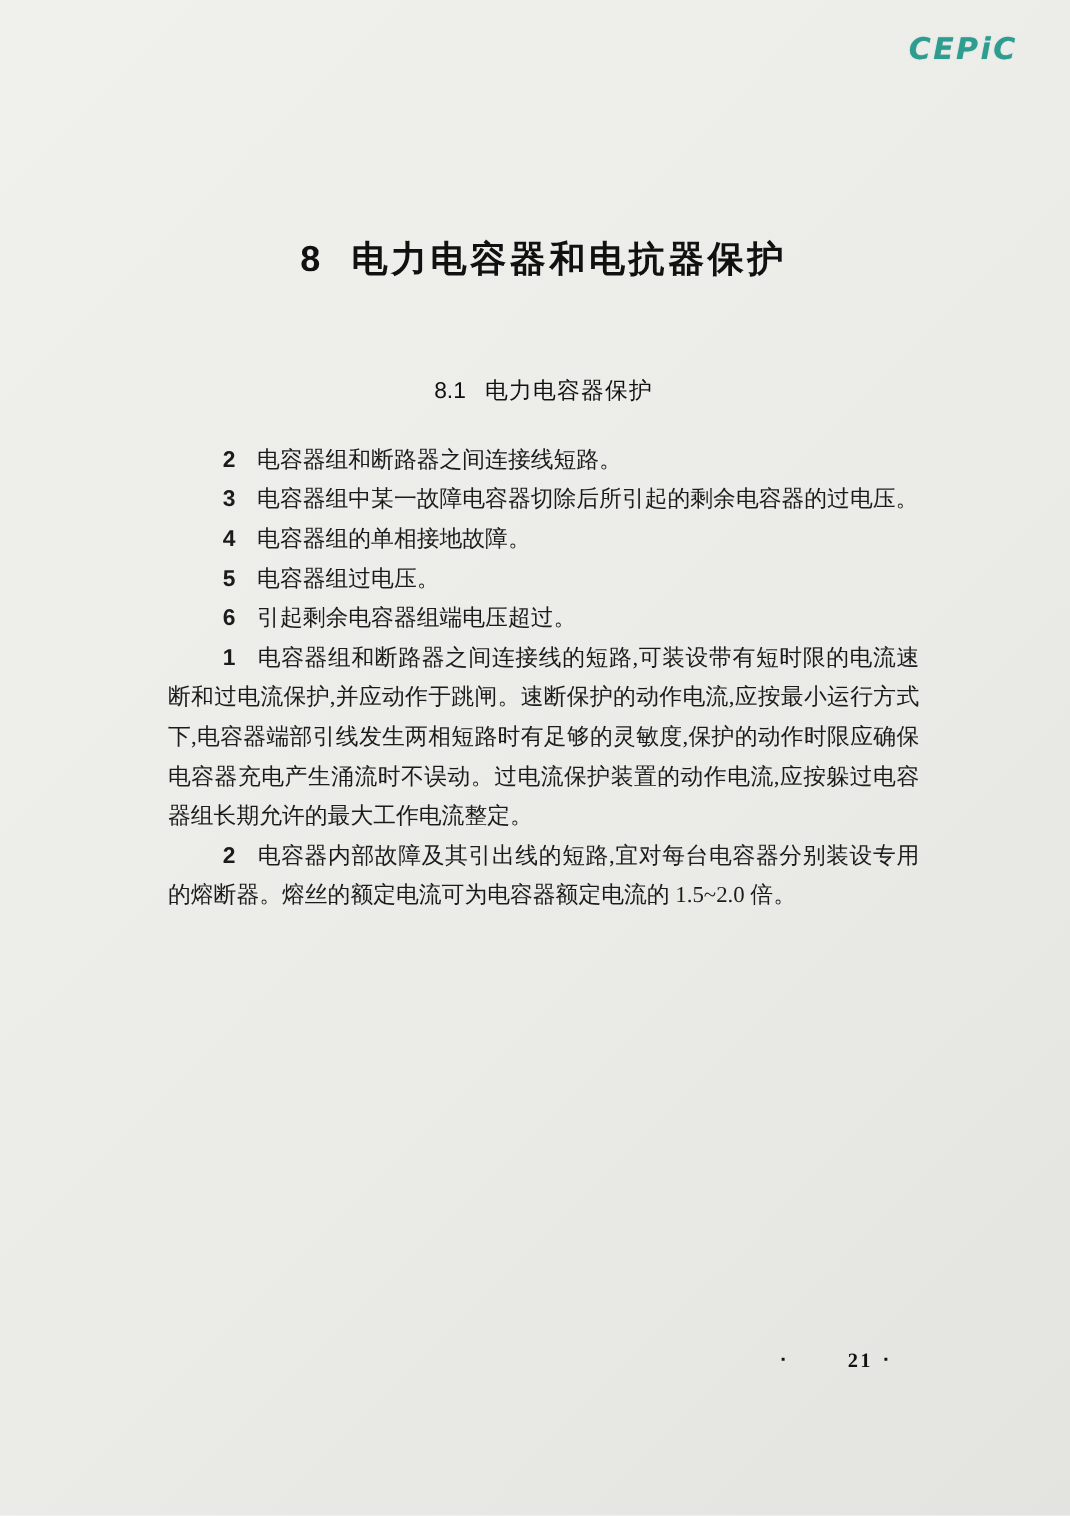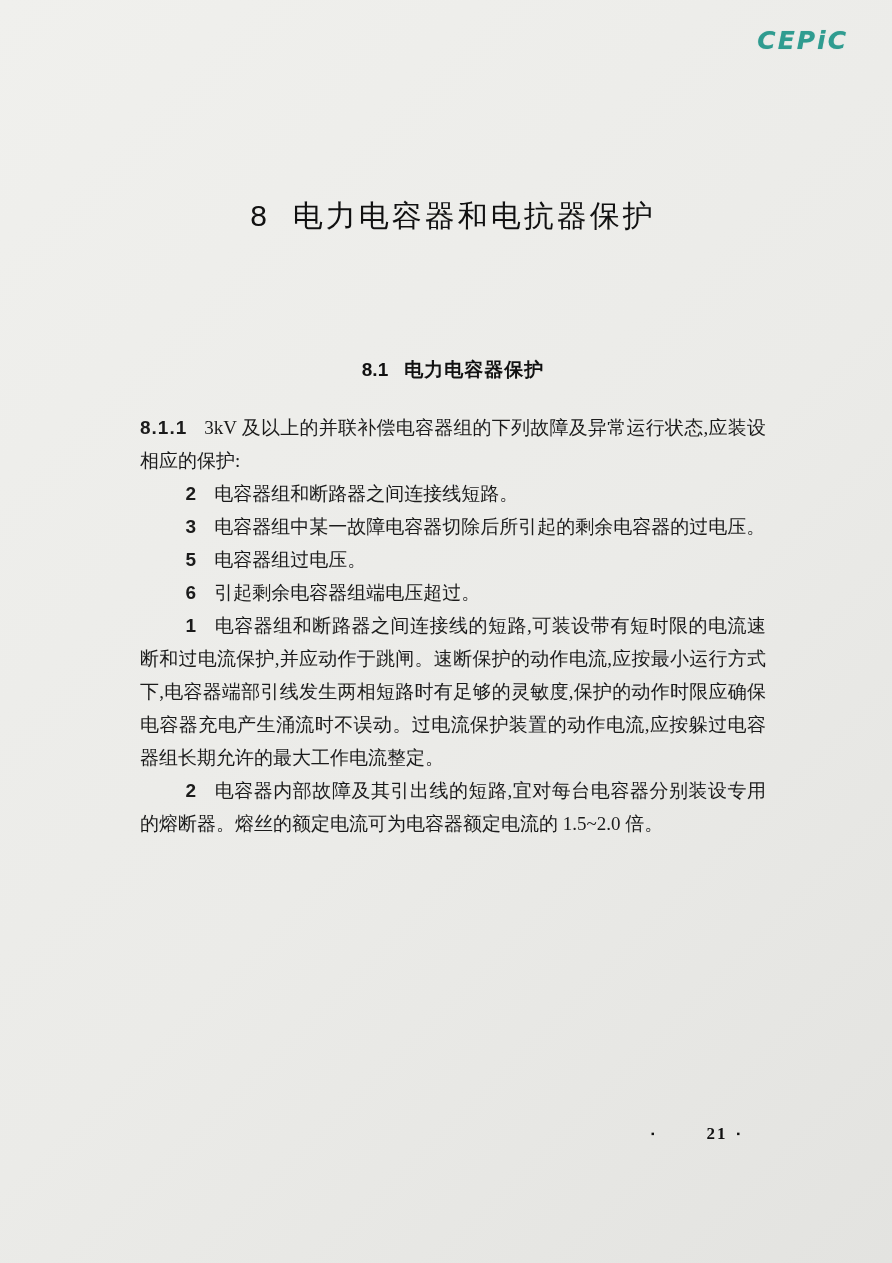--- a/index.html
+++ b/index.html
@@ -38,32 +38,32 @@
     position: absolute;
     left: 140px;
     width: 626px;
     top: 0;
   }
 
   .chapter-heading {
     margin-top: 196px;
     text-align: center;
     font-family: "Liberation Sans", "DejaVu Sans", sans-serif;
-    font-weight: normal;
+    font-weight: bold;
     font-size: 30px;
     letter-spacing: 3px;
     color: #111;
   }
   .chapter-heading .h-num { margin-right: 26px; letter-spacing: 0; }
 
   .section-heading {
-    margin-top: 120px;
+    margin-top: 76px;
     text-align: center;
     font-family: "Liberation Sans", "DejaVu Sans", sans-serif;
-    font-weight: bold;
+    font-weight: normal;
     font-size: 19px;
     letter-spacing: 1px;
     color: #111;
   }
   .section-heading .h-num { margin-right: 16px; letter-spacing: 0; }
 
   .body-text {
     margin-top: 28px;
     font-size: 19px;
     line-height: 33px;
@@ -111,27 +111,27 @@
   <div class="logo">CEPiC</div>
 
   <div class="content">
 
     <h1 class="chapter-heading"><span class="h-num">8</span><span>电力电容器和电抗器保护</span></h1>
 
     <h2 class="section-heading"><span class="h-num">8.1</span><span>电力电容器保护</span></h2>
 
     <div class="body-text">
 
-      <p class="para"><b class="pnum">8.1.1</b><span>3kV 及以上的并联补偿电容器组的下列故障及异常运行状态,应装设相应的保护:</span></p>
 
 
       <p class="para indent"><b class="pnum">2</b><span>电容器组和断路器之间连接线短路。</span></p>
 
       <p class="para indent"><b class="pnum">3</b><span>电容器组中某一故障电容器切除后所引起的剩余电容器的过电压。</span></p>
 
+      <p class="para indent"><b class="pnum">4</b><span>电容器组的单相接地故障。</span></p>
 
       <p class="para indent"><b class="pnum">5</b><span>电容器组过电压。</span></p>
 
       <p class="para indent"><b class="pnum">6</b><span>引起剩余电容器组端电压超过。</span></p>
 
 
 
       <p class="para indent"><b class="pnum">1</b><span>电容器组和断路器之间连接线的短路,可装设带有短时限的电流速断和过电流保护,并应动作于跳闸。速断保护的动作电流,应按最小运行方式下,电容器端部引线发生两相短路时有足够的灵敏度,保护的动作时限应确保电容器充电产生涌流时不误动。过电流保护装置的动作电流,应按躲过电容器组长期允许的最大工作电流整定。</span></p>
 
       <p class="para indent"><b class="pnum">2</b><span>电容器内部故障及其引出线的短路,宜对每台电容器分别装设专用的熔断器。熔丝的额定电流可为电容器额定电流的 1.5~2.0 倍。</span></p>

